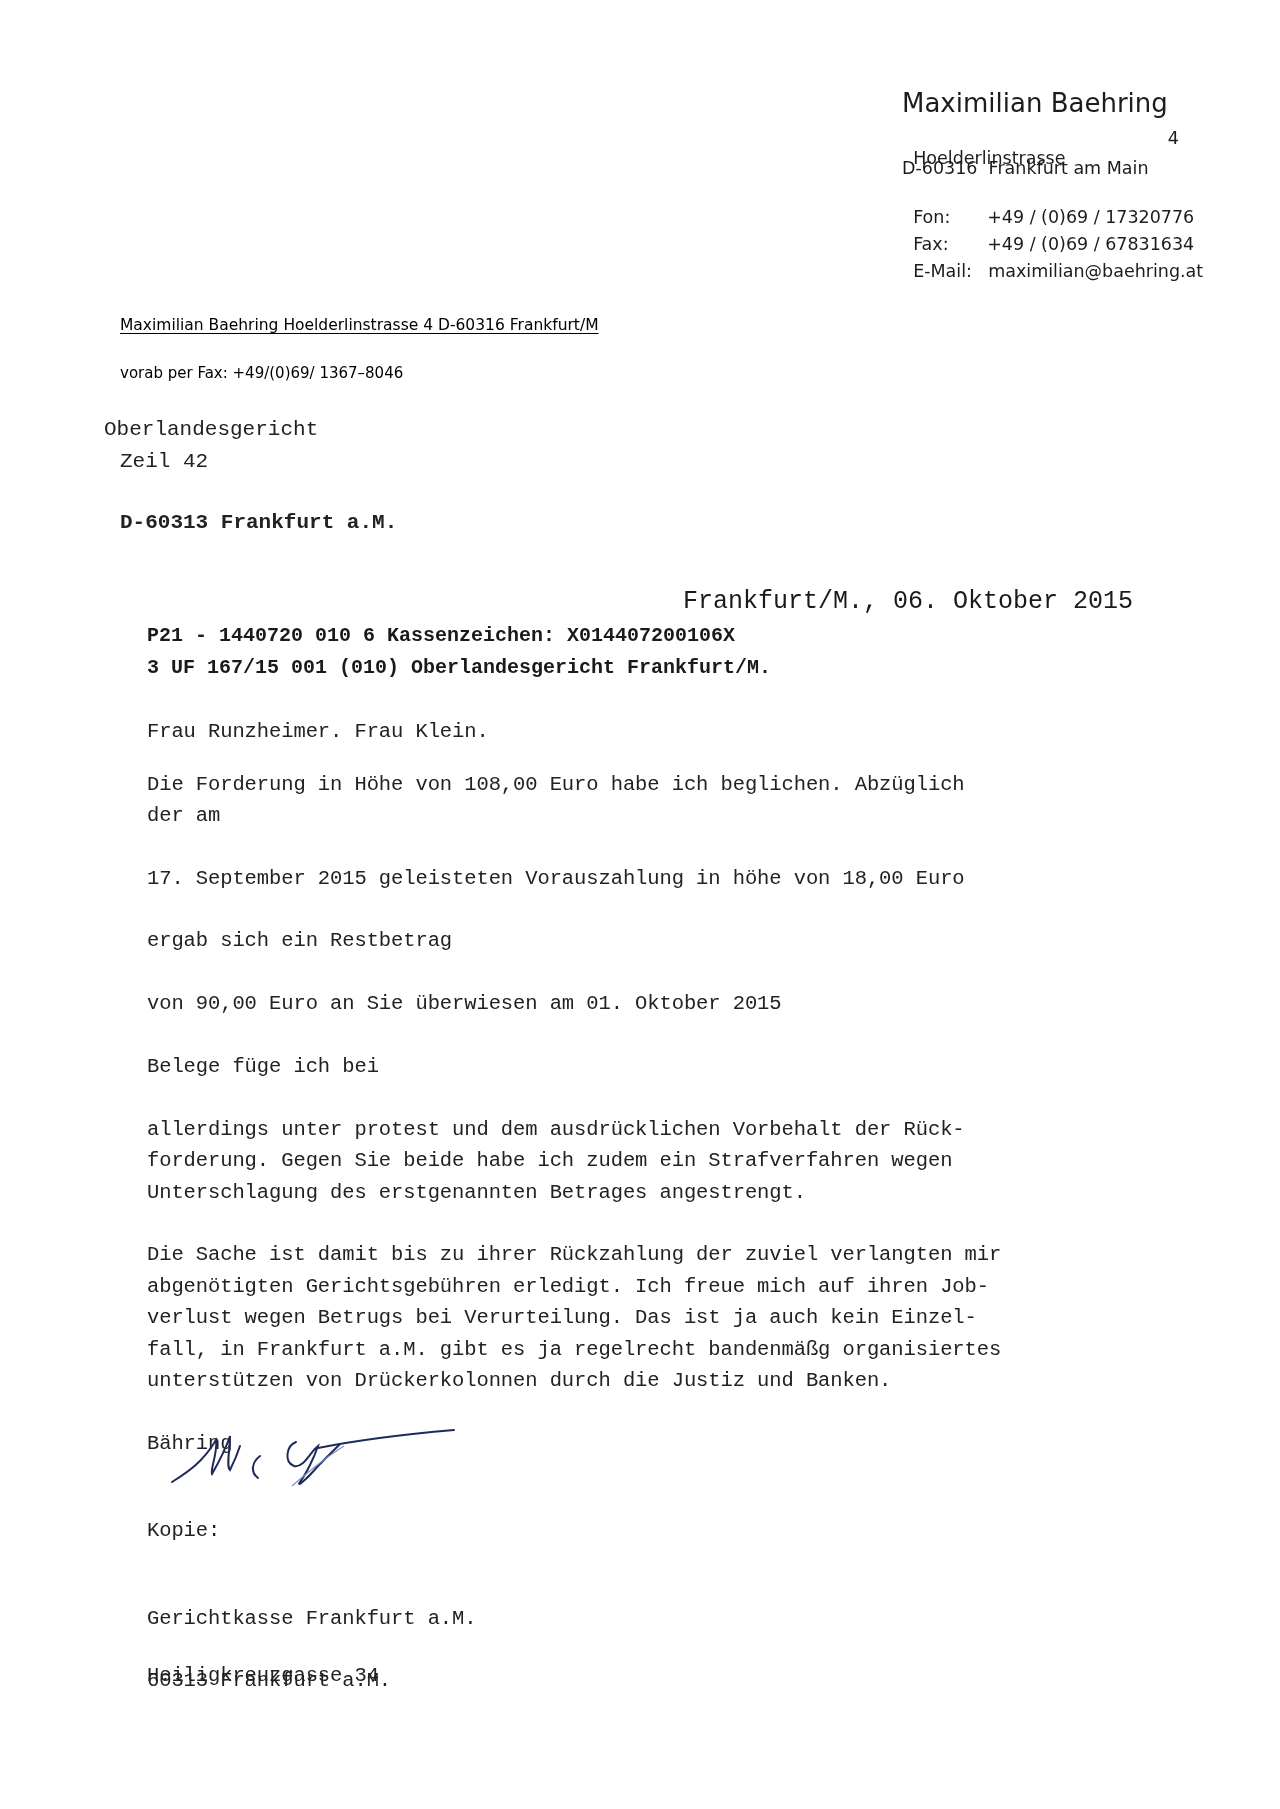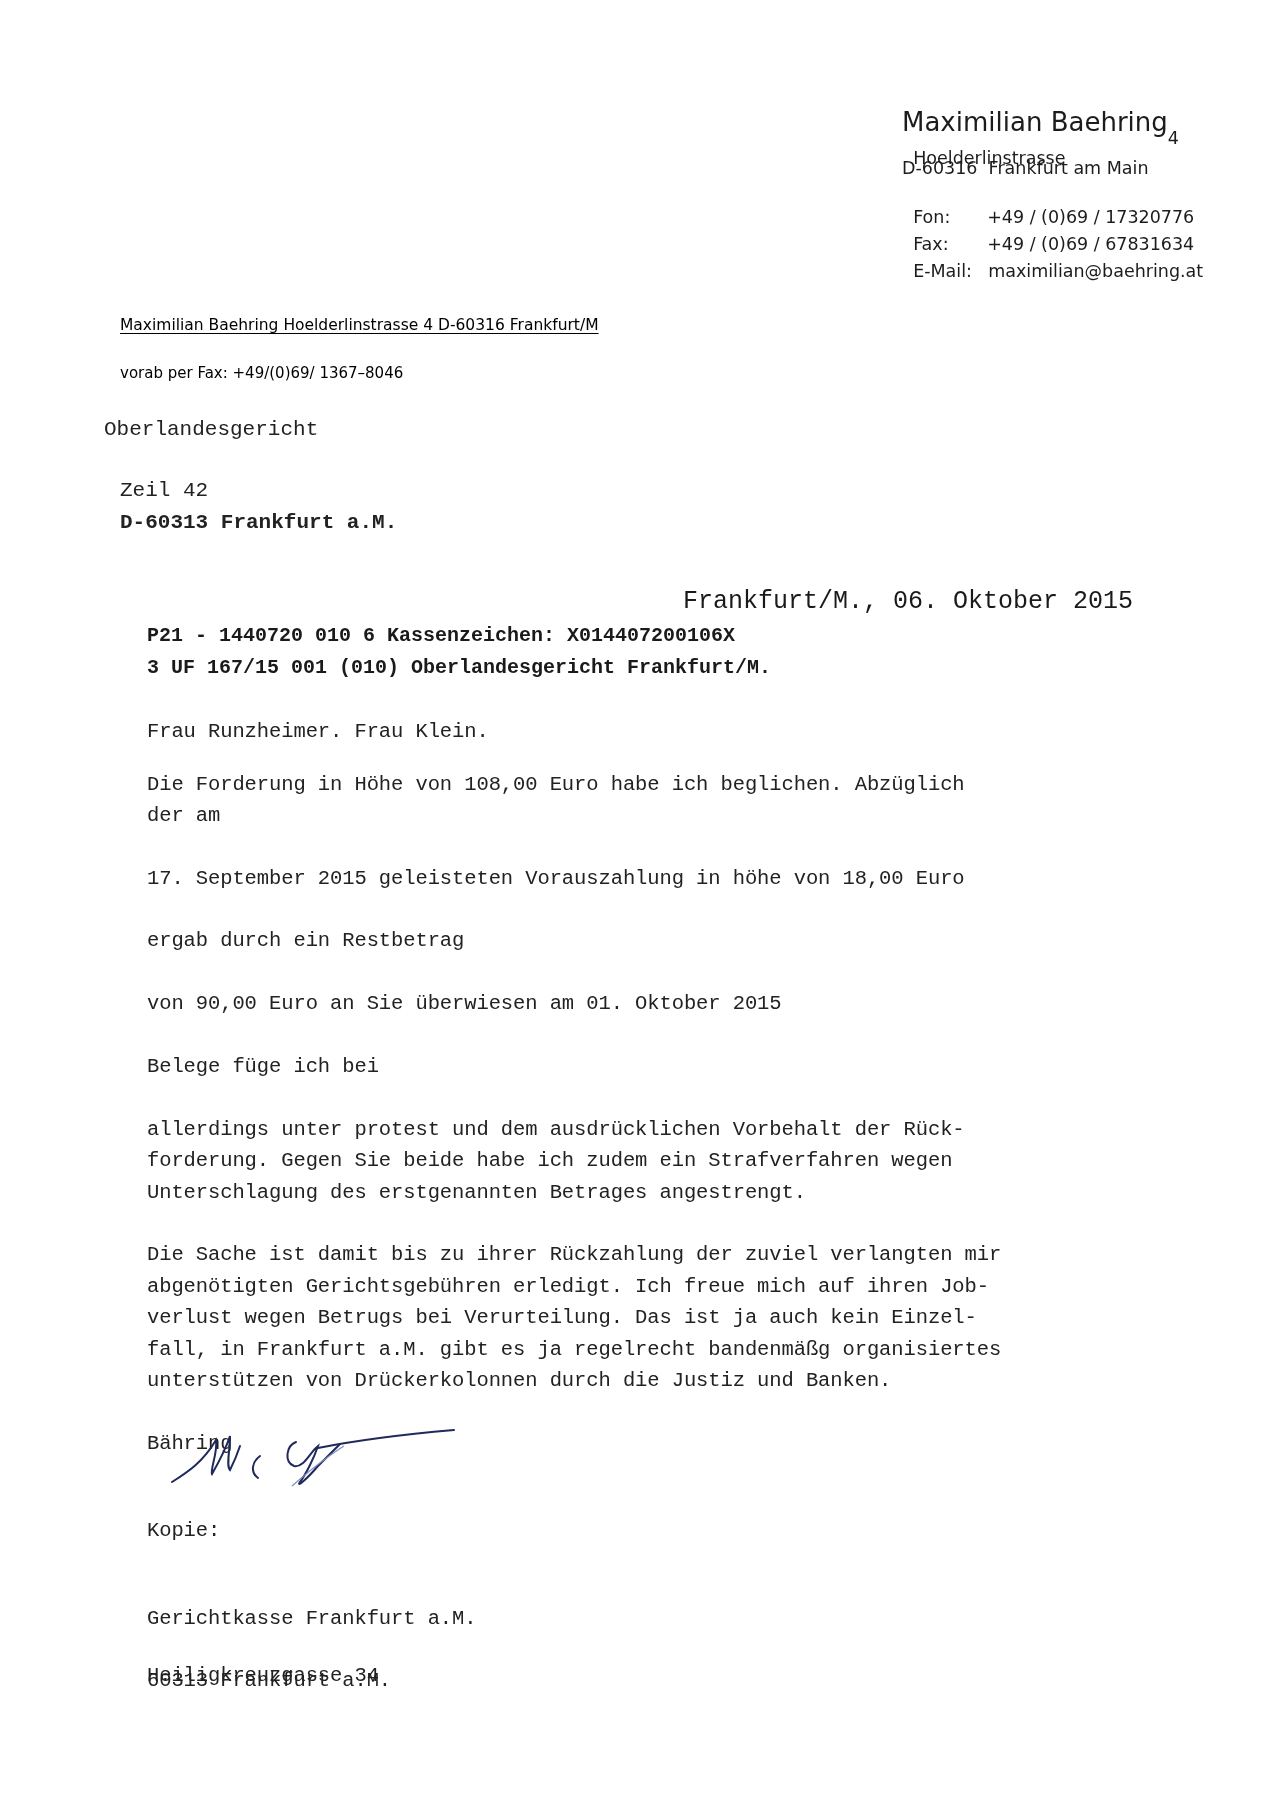--- a/index.html
+++ b/index.html
@@ -2,40 +2,40 @@
 <html><head>
   <meta charset="utf-8">
   <style>
     html, body { margin: 0; padding: 0; background: #ffffff; }
     body { width: 1280px; height: 1809px; position: relative; overflow: hidden; color: #1a1a1a; }
     .sans { font-family: "DejaVu Sans", "Liberation Sans", sans-serif; }
     .mono { font-family: "Liberation Mono", "DejaVu Sans Mono", monospace; }
     .abs { position: absolute; white-space: pre; }
 
     
-    #lh-name { left: 902px; top: 88px; font-size: 26px; font-weight: 400; letter-spacing: 0px; color: #1c1c1c; margin-top: 19px; }
+    #lh-name { left: 902px; top: 88px; font-size: 26px; font-weight: 400; letter-spacing: 0px; color: #1c1c1c; }
     .lh-row { left: 902px; font-size: 17.5px; color: #1c1c1c; }
     #lh-street { top: 128px; width: 277px; }
     #lh-street .num { position: absolute; right: 0; top: 0; }
     #lh-city { top: 158px; }
     #lh-fon { top: 187px; }
     #lh-fax { top: 214px; }
     #lh-mail { top: 241px; }
     .lh-row .lbl { display: inline-block; }
     #lh-fon .lbl, #lh-fax .lbl { width: 74px; }
     #lh-mail .lbl { width: 75px; }
 
     
     #sender-line { left: 120px; top: 316px; font-size: 15.5px; text-decoration: underline; text-underline-offset: 3px; color: #000000; }
     #fax-line { left: 120px; top: 364px; font-size: 15px; color: #000000; }
 
     
     .mono-20 { font-size: 21px; color: #222; }
     #rcp-1 { left: 104px; top: 418px; }
-    #rcp-2 { left: 120px; top: 450px; margin-top: 29px; }
+    #rcp-2 { left: 120px; top: 450px; }
     #rcp-3 { left: 120px; top: 511px; font-weight: bold; }
 
     #date-line { left: 683px; top: 563px; font-size: 25px; margin-top: 24px; }
 
     #ref-1 { left: 147px; top: 624px; font-weight: bold; font-size: 20px; }
     #ref-2 { left: 147px; top: 656px; font-weight: bold; font-size: 20px; }
 
     .body-line { left: 147px; font-size: 20.5px; color: #222; letter-spacing: -0.1px; }
 
     #signature { left: 168px; top: 1422px; width: 290px; height: 80px; }
@@ -68,21 +68,21 @@
 
 <div class="abs mono" id="date-line">Frankfurt/M., 06. Oktober 2015</div>
 
 <div class="abs mono" id="ref-1">P21 - 1440720 010 6 Kassenzeichen: X014407200106X</div>
 <div class="abs mono" id="ref-2">3 UF 167/15 001 (010) Oberlandesgericht Frankfurt/M.</div>
 
 <div class="abs mono body-line" style="top:720px">Frau Runzheimer. Frau Klein.</div>
 <div class="abs mono body-line" style="top:773px">Die Forderung in Höhe von 108,00 Euro habe ich beglichen. Abzüglich</div>
 <div class="abs mono body-line" style="top:804px">der am</div>
 <div class="abs mono body-line" style="top:867px">17. September 2015 geleisteten Vorauszahlung in höhe von 18,00 Euro</div>
-<div class="abs mono body-line" style="top:929px">ergab durch ein Restbetrag</div>
+<div class="abs mono body-line" style="top:929px">ergab sich ein Restbetrag</div>
 <div class="abs mono body-line" style="top:992px">von 90,00 Euro an Sie überwiesen am 01. Oktober 2015</div>
 <div class="abs mono body-line" style="top:1055px">Belege füge ich bei</div>
 <div class="abs mono body-line" style="top:1118px">allerdings unter protest und dem ausdrücklichen Vorbehalt der Rück-</div>
 <div class="abs mono body-line" style="top:1149px">forderung. Gegen Sie beide habe ich zudem ein Strafverfahren wegen</div>
 <div class="abs mono body-line" style="top:1181px">Unterschlagung des erstgenannten Betrages angestrengt.</div>
 <div class="abs mono body-line" style="top:1243px">Die Sache ist damit bis zu ihrer Rückzahlung der zuviel verlangten mir</div>
 <div class="abs mono body-line" style="top:1275px">abgenötigten Gerichtsgebühren erledigt. Ich freue mich auf ihren Job-</div>
 <div class="abs mono body-line" style="top:1306px">verlust wegen Betrugs bei Verurteilung. Das ist ja auch kein Einzel-</div>
 <div class="abs mono body-line" style="top:1338px">fall, in Frankfurt a.M. gibt es ja regelrecht bandenmäßg organisiertes</div>
 <div class="abs mono body-line" style="top:1369px">unterstützen von Drückerkolonnen durch die Justiz und Banken.</div>

